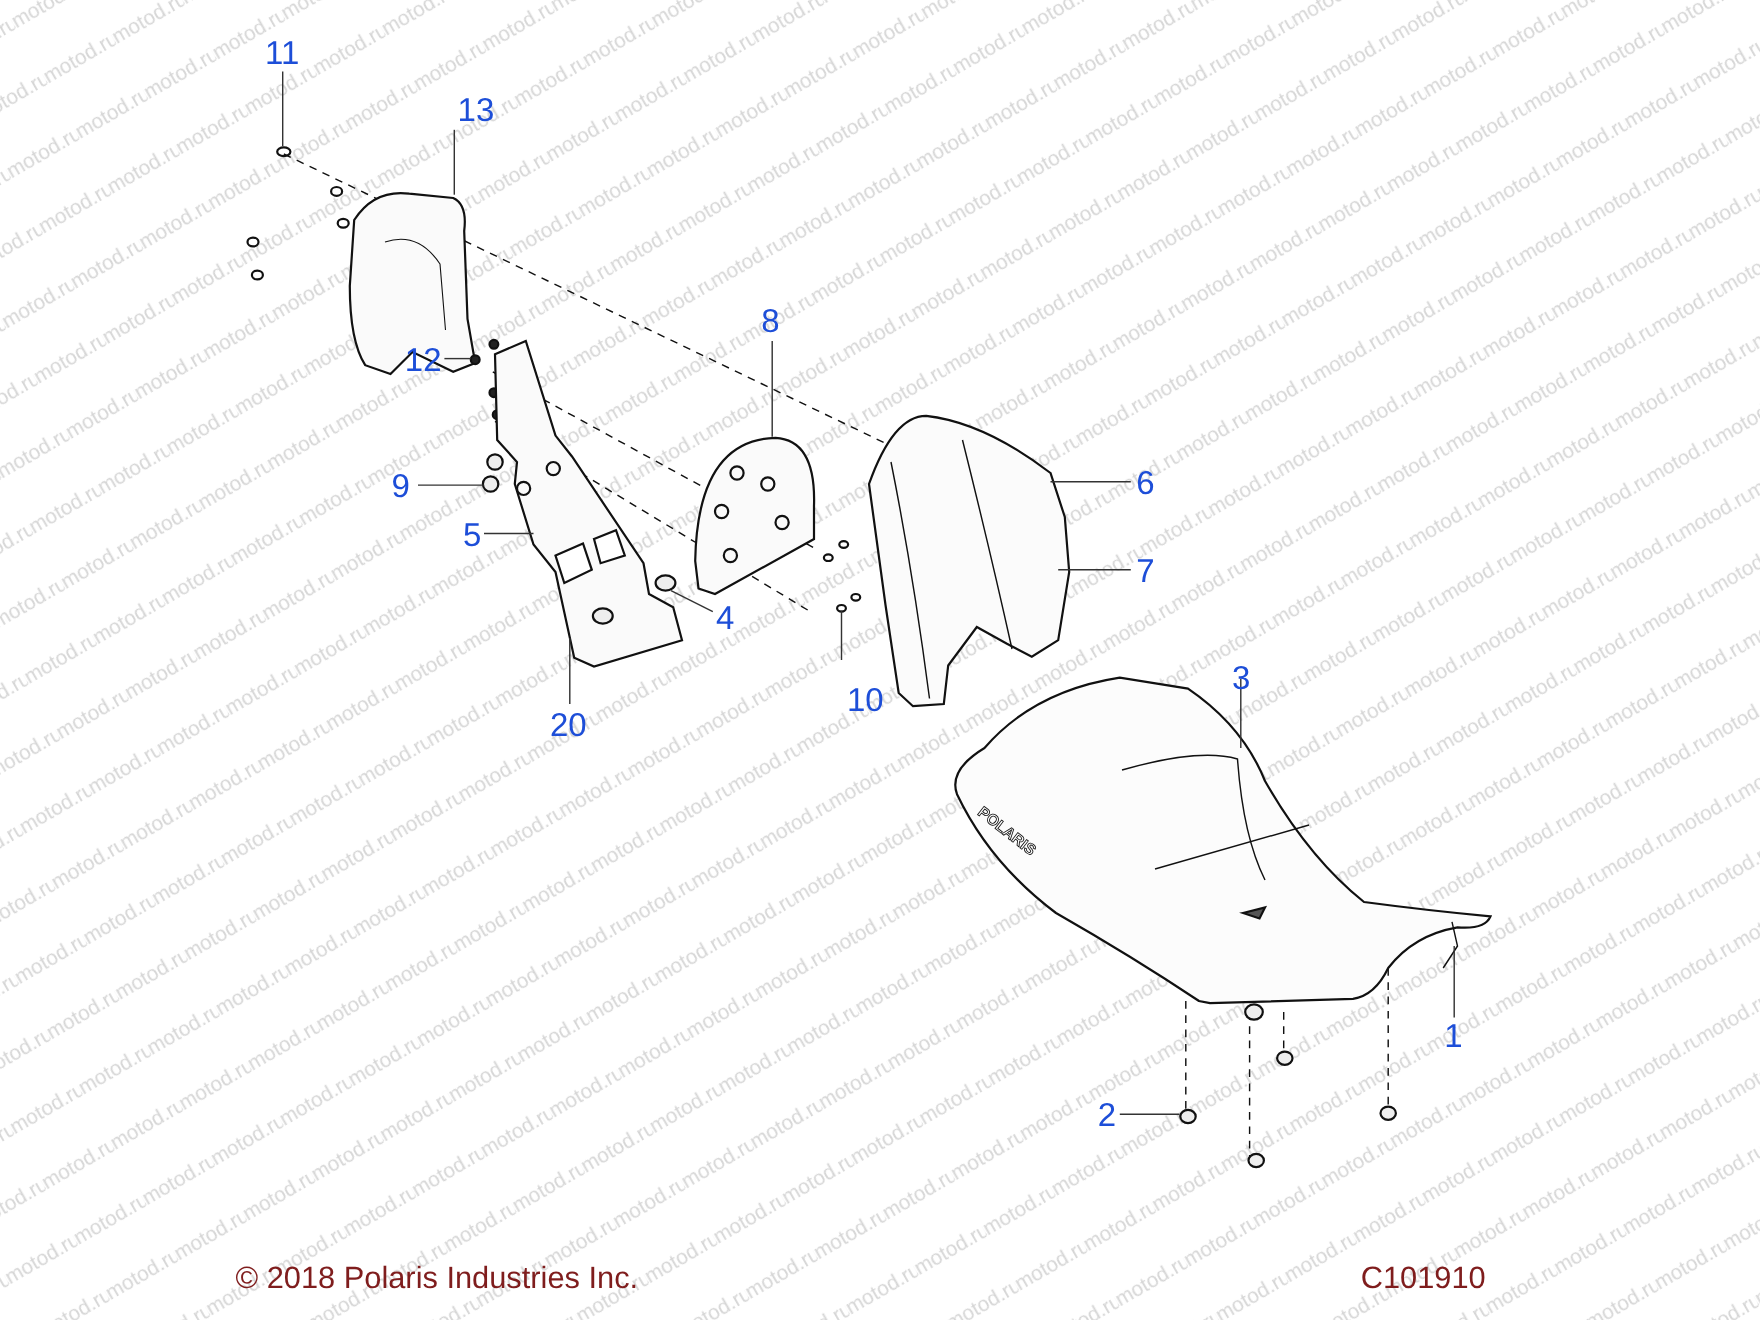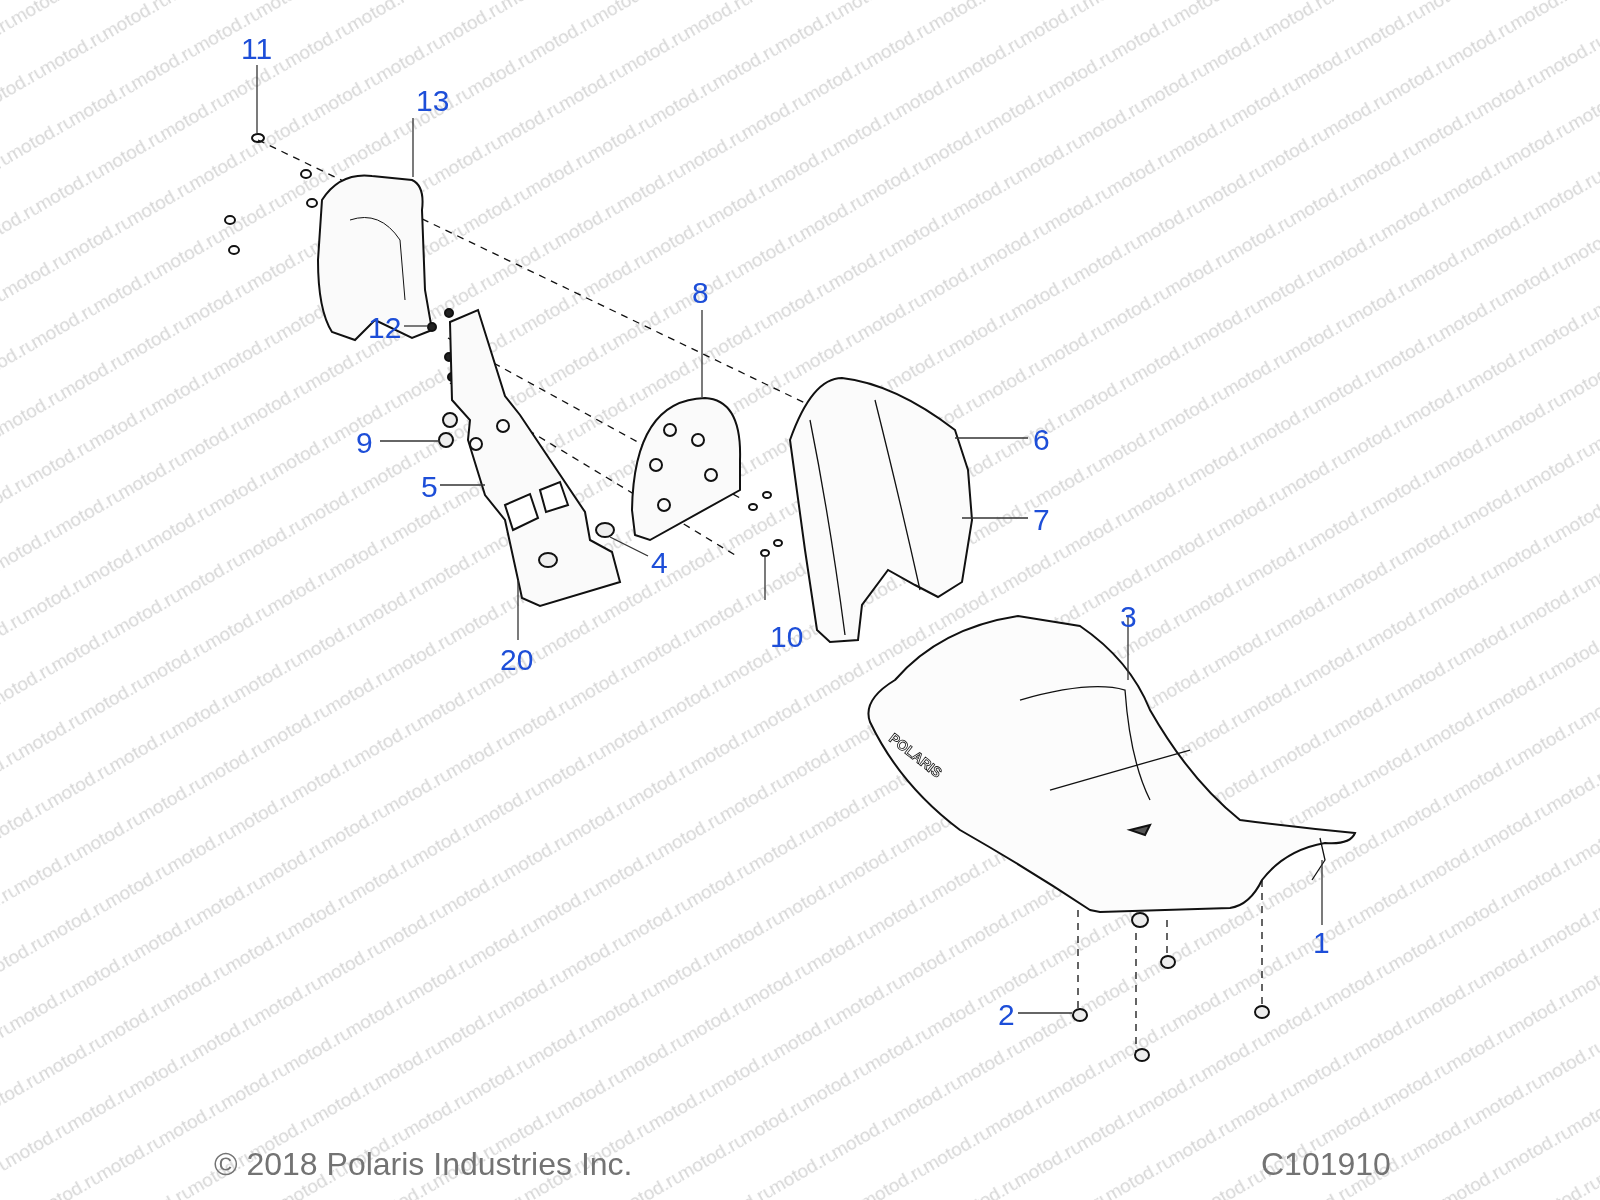--- a/index.html
+++ b/index.html
@@ -1,20 +1,20 @@
 <!DOCTYPE html>
 <html><head>
 <meta charset="utf-8">
 <style>
   html, body { margin: 0; padding: 0; background: #ffffff; }
   body { width: 1600px; height: 1200px; position: relative; overflow: hidden; font-family: "Liberation Sans", sans-serif; }
   #wm { position: absolute; left: 0; top: 0; width: 1600px; height: 1200px; pointer-events: none; }
   #art { position: absolute; left: 0; top: 0; width: 1600px; height: 1200px; }
   .callout { position: absolute; font-family: "Liberation Sans", sans-serif; font-size: 30px; color: #1d4ed8; line-height: 1; }
-  .footer { position: absolute; font-family: "Liberation Sans", sans-serif; font-size: 32px; color: #737373; line-height: 1; }
+  .footer { position: absolute; font-family: "Liberation Sans", sans-serif; font-size: 28px; color: #7f1d1d; line-height: 1; }
 </style>
 </head>
 <body>
 
 <svg id="wm" xmlns="http://www.w3.org/2000/svg" width="1600" height="1200">
   <defs>
     <pattern id="wmp" width="72" height="58" patternUnits="userSpaceOnUse" patternTransform="rotate(-30)">
       <text x="0" y="30" font-family="Liberation Sans, sans-serif" font-size="19" fill="#d6d6d6">motod.ru</text>
     </pattern>
   </defs>
@@ -129,13 +129,13 @@
 <div class="callout" style="left:1033px;top:425px;">6</div>
 <div class="callout" style="left:1033px;top:505px;">7</div>
 <div class="callout" style="left:651px;top:548px;">4</div>
 <div class="callout" style="left:750px;top:622px;margin-left:20px;">10</div>
 <div class="callout" style="left:500px;top:645px;">20</div>
 <div class="callout" style="left:1120px;top:602px;">3</div>
 <div class="callout" style="left:998px;top:1000px;">2</div>
 <div class="callout" style="left:1313px;top:928px;">1</div>
 
 <div class="footer" style="left:214px;top:1148px;">© 2018 Polaris Industries Inc.</div>
-<div class="footer" style="left:1237px;top:1148px;margin-left:24px;">C101910</div>
+<div class="footer" style="left:1237px;top:1148px;">C101910</div>
 
 </body></html>

